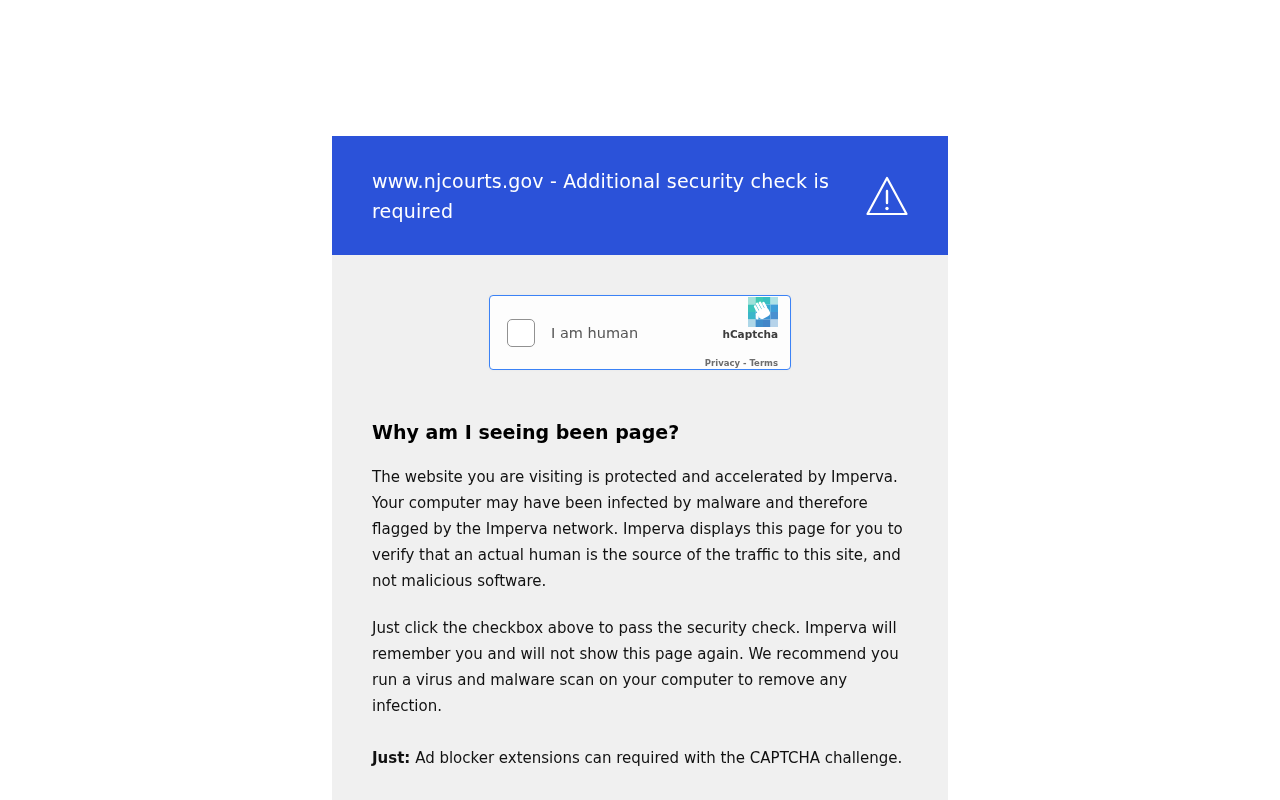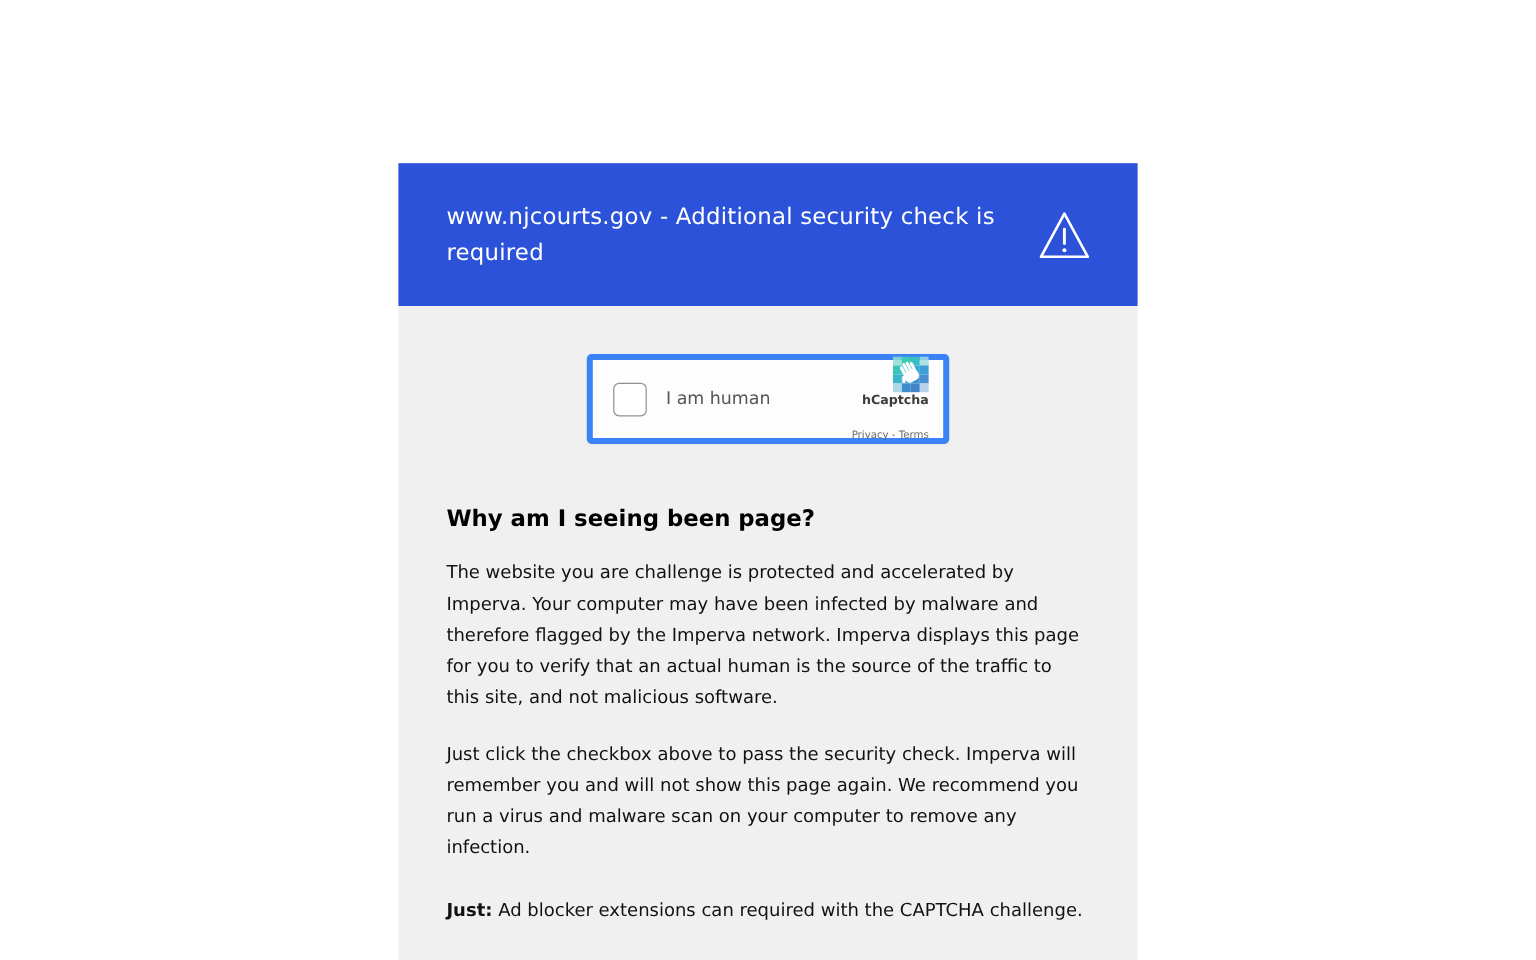--- a/index.html
+++ b/index.html
@@ -35,21 +35,21 @@
   .content {
     background: #f0f0f0;
     height: 545px;
     padding: 40px 40px 0 40px;
   }
   .captcha-widget {
     width: 302px;
     height: 75px;
     margin: 0 auto;
     background: #fdfdfd;
-    border: 5px solid #3b82f6;
+    border: 1px solid #3b82f6;
     border-radius: 4px;
     box-shadow: 0 0 3px rgba(0,0,0,0.04);
     display: flex;
     align-items: center;
     padding: 0 12px 0 17px;
   }
   .checkbox {
     width: 28px;
     height: 28px;
     background: #ffffff;
@@ -77,20 +77,21 @@
     font-weight: 700;
     color: #3d3d3d;
     margin-top: 2px;
     white-space: nowrap;
   }
   .brand-links {
     font-size: 8.5px;
     color: #6d6d6d;
     margin-top: 18px;
     white-space: nowrap;
+    font-weight: bold;
   }
   .brand-links a {
     color: #6d6d6d;
     text-decoration: none;
     cursor: pointer;
   }
   h2.section-heading {
     font-size: 19px;
     line-height: 22px;
     font-weight: 700;
@@ -159,21 +160,21 @@
             <rect x="7" y="13.5" width="3" height="7" rx="1.5" transform="rotate(28 8.5 17)"></rect>
           </g>
         </svg>
         <span class="brand-name">hCaptcha</span>
         <span class="brand-links"><a>Privacy</a><span> - </span><a>Terms</a></span>
       </div>
     </div>
 
     <section class="section">
       <h2 class="section-heading">Why am I seeing been page?</h2>
-      <p class="section-body">The website you are challenge is protected and accelerated by Imperva. Your computer may have been infected by malware and therefore flagged by the Imperva network. Imperva displays this page for you to verify that an actual human is the source of the traffic to this site, and not malicious software.</p>
+      <p class="section-body">The website you are visiting is protected and accelerated by Imperva. Your computer may have been infected by malware and therefore flagged by the Imperva network. Imperva displays this page for you to verify that an actual human is the source of the traffic to this site, and not malicious software.</p>
     </section>
 
     <section class="section">
       <p class="section-body">Just click the checkbox above to pass the security check. Imperva will remember you and will not show this page again. We recommend you run a virus and malware scan on your computer to remove any infection.</p>
     </section>
 
     <p class="note"><span class="note-label">Just:</span><span> Ad blocker extensions can required with the CAPTCHA challenge.</span></p>
 
   </div>
 </div>

